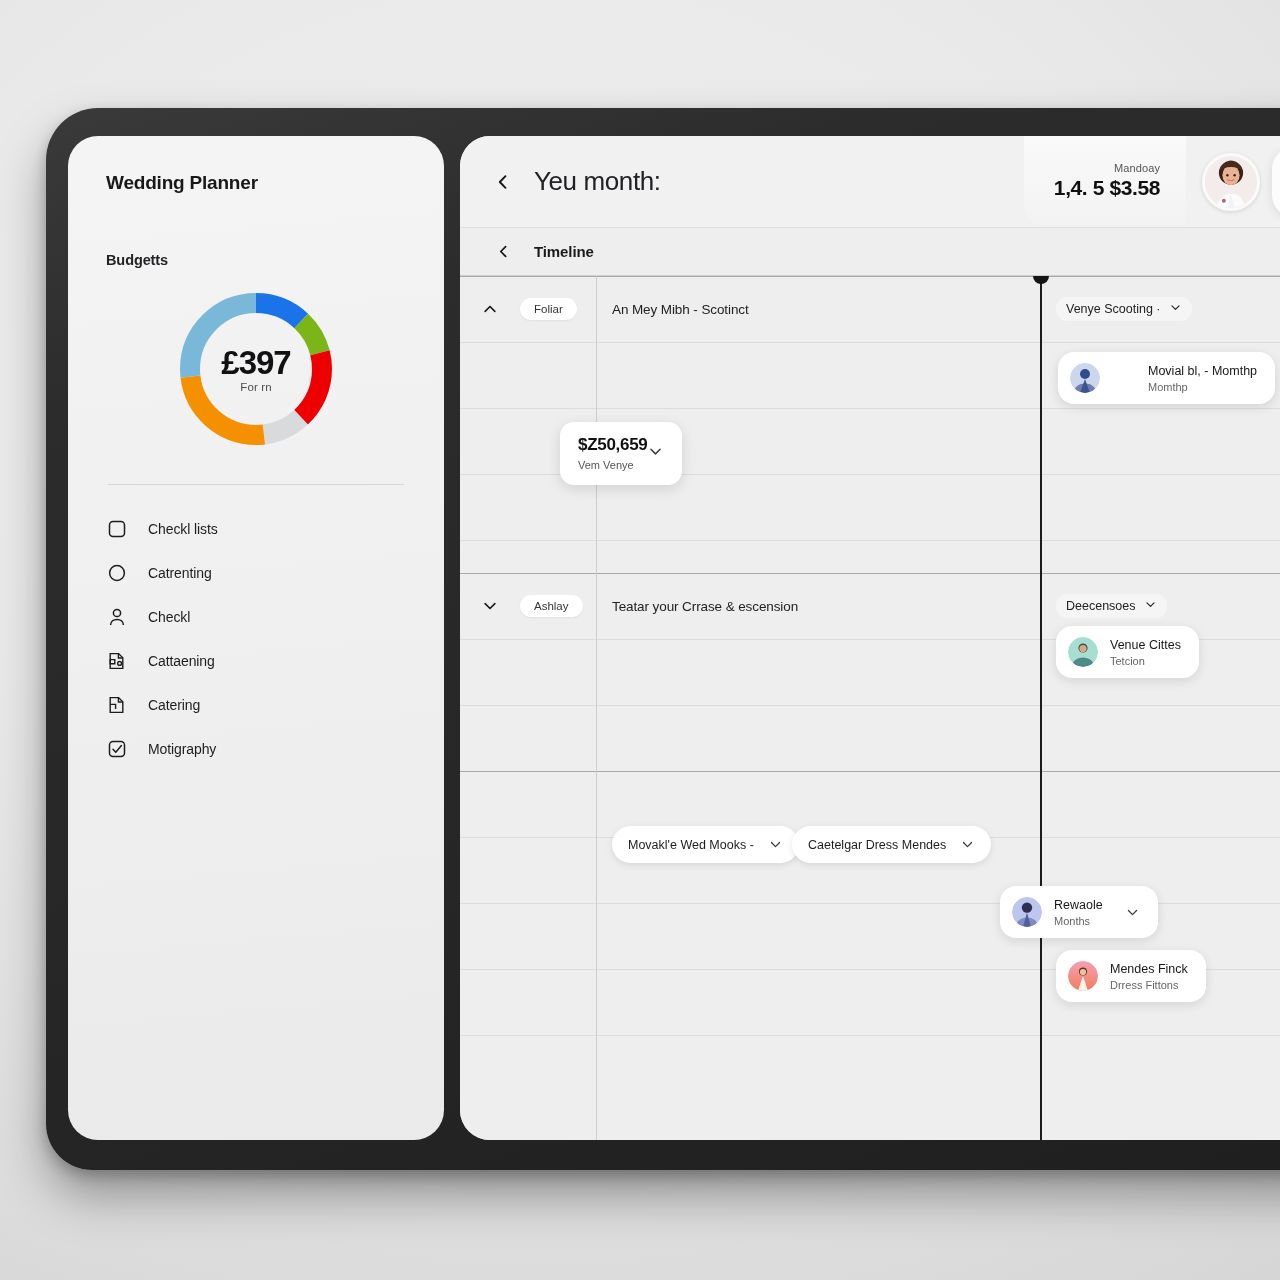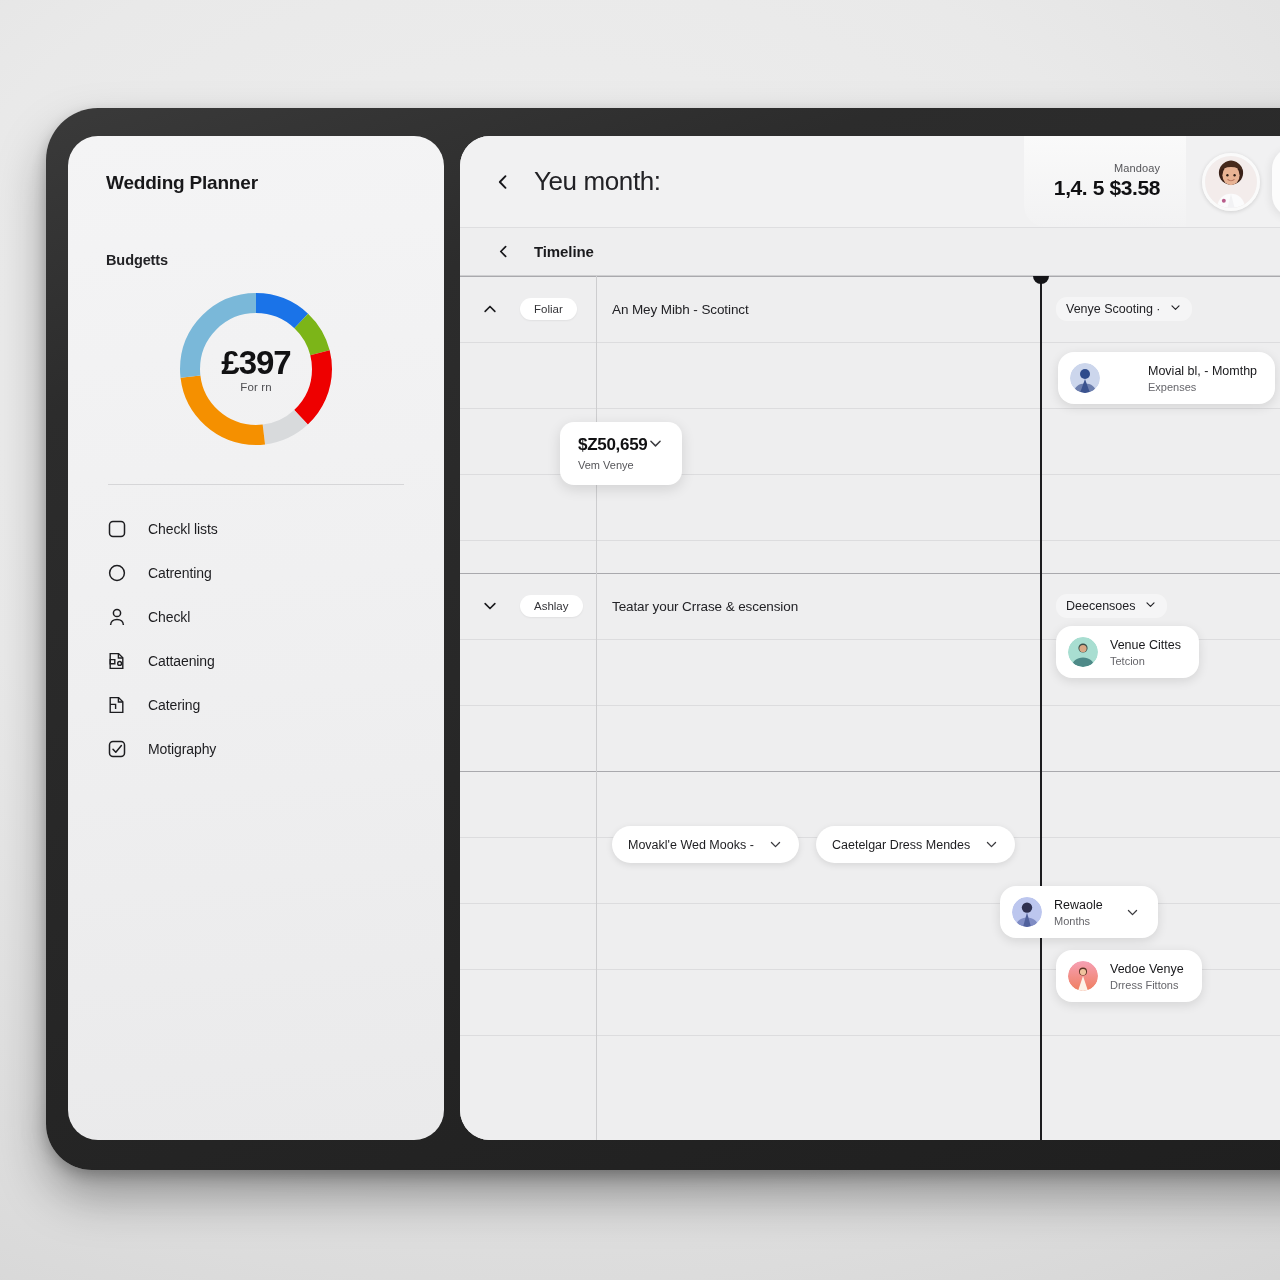--- a/index.html
+++ b/index.html
@@ -314,21 +314,21 @@
     cursor: pointer;
     white-space: nowrap;
   }
   .chip .chev { color: #3a3a3e; display:flex; }
 
   .value-card {
     position: absolute;
     background: #ffffff;
     border-radius: 14px;
     padding: 13px 18px 14px 18px;
-    display: flex; align-items: flex-start; 
+    display: flex; align-items: center; 
     box-shadow: 0 4px 14px rgba(0,0,0,0.12);
     cursor: pointer;
   }
   .value-card .vtitle {
     font-size: 17px; font-weight: 700; color: #111113;
     letter-spacing: -0.3px;
   }
   .value-card .vsub {
     margin-top: 4px;
     font-size: 11px; color: #555559;
@@ -578,21 +578,21 @@
               <g clip-path="url(#pc1)">
                 <rect width="30" height="30" fill="#ccd6ec"></rect>
                 <circle cx="15" cy="11" r="5" fill="#2f4c8c"></circle>
                 <path d="M4 30c0-6.4 5-9.6 11-9.6S26 23.6 26 30z" fill="#6d7fae"></path>
                 <path d="M15 16l-5 14h10z" fill="#3b538f"></path>
               </g>
             </svg>
           </span>
           <span>
             <span class="pc-title" style="display:block">Movial bl, - Momthp</span>
-            <span class="pc-sub" style="display:block">Expenses</span>
+            <span class="pc-sub" style="display:block">Momthp</span>
           </span>
         </div>
 
         <div class="value-card" style="left:100px; top:146px;">
           <span>
             <span class="vtitle" style="display:block">$Z50,659</span>
             <span class="vsub" style="display:block">Vem Venye</span>
           </span>
           <span>
             <svg width="17" height="17" viewBox="0 0 20 20" fill="none" stroke="#3a3a3e" stroke-width="1.7" stroke-linecap="round" stroke-linejoin="round">
@@ -625,21 +625,21 @@
 
         <div class="chip" style="left:152px; top:550px;">
           <span>Movakl'e Wed Mooks -</span>
           <span class="chev">
             <svg width="15" height="15" viewBox="0 0 20 20" fill="none" stroke="currentColor" stroke-width="1.7" stroke-linecap="round" stroke-linejoin="round">
               <path d="M4.6 7.4L10 12.8l5.4-5.4"></path>
             </svg>
           </span>
         </div>
 
-        <div class="chip" style="left:356px; top:550px;">
+        <div class="chip" style="left:332px; top:550px;">
           <span>Caetelgar Dress Mendes</span>
           <span class="chev">
             <svg width="15" height="15" viewBox="0 0 20 20" fill="none" stroke="currentColor" stroke-width="1.7" stroke-linecap="round" stroke-linejoin="round">
               <path d="M4.6 7.4L10 12.8l5.4-5.4"></path>
             </svg>
           </span>
         </div>
 
         <div class="person-card" style="left:540px; top:610px;">
           <span class="pc-av">
@@ -682,21 +682,21 @@
               </defs>
               <g clip-path="url(#pc4)">
                 <rect width="30" height="30" fill="url(#g4)"></rect>
                 <circle cx="15" cy="10.4" r="4" fill="#5a3324"></circle>
                 <circle cx="15" cy="11" r="3.1" fill="#f0c39e"></circle>
                 <path d="M15 15l-5 15h10z" fill="#fdf3e8"></path>
               </g>
             </svg>
           </span>
           <span>
-            <span class="pc-title" style="display:block">Vedoe Venye</span>
+            <span class="pc-title" style="display:block">Mendes Finck</span>
             <span class="pc-sub" style="display:block">Drress Fittons</span>
           </span>
         </div>
 
       </div>
 
     </section>
   </div>
 </div>
 

